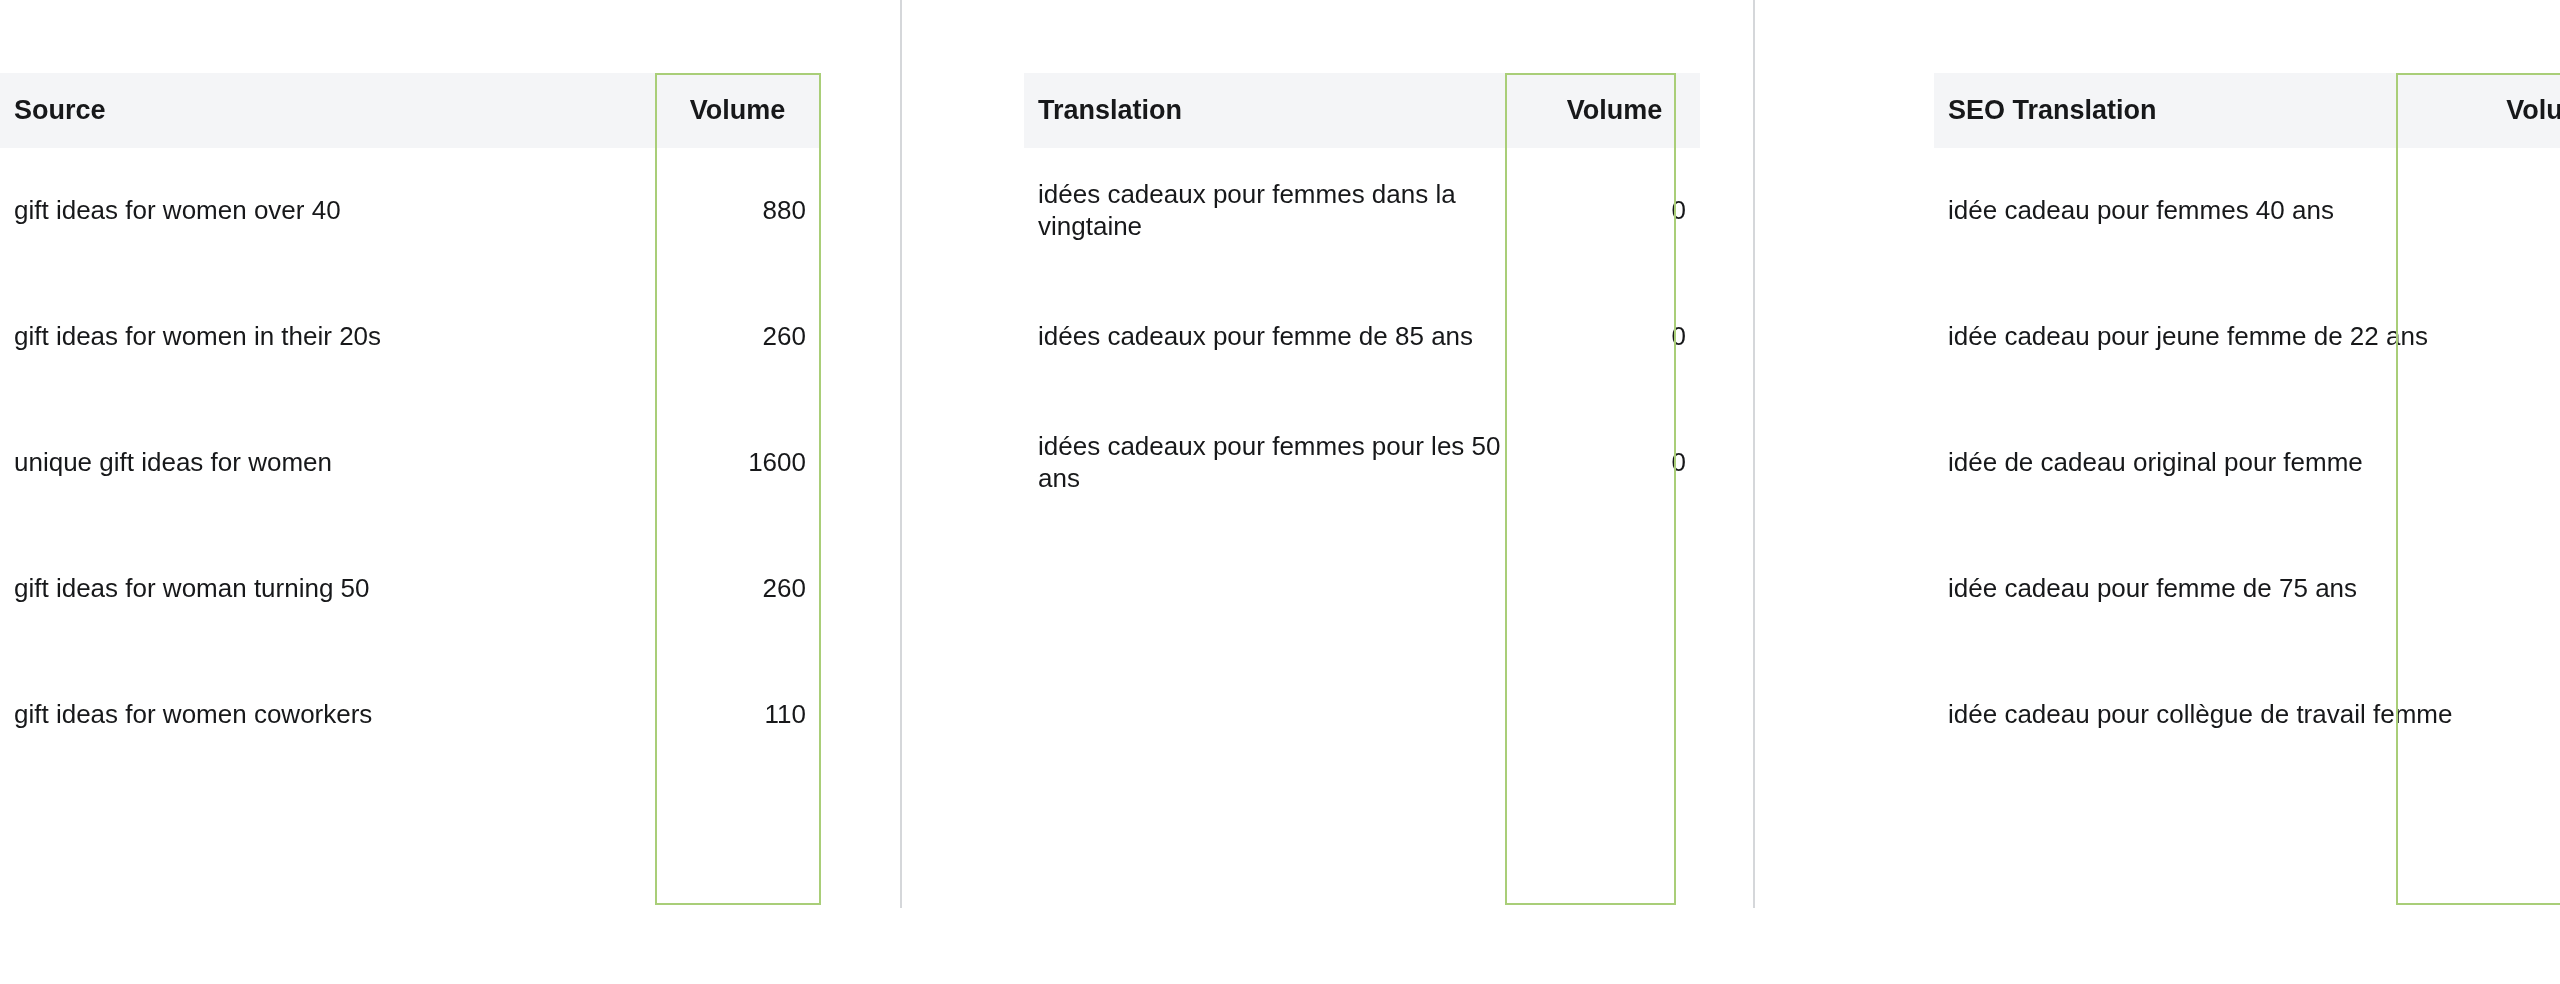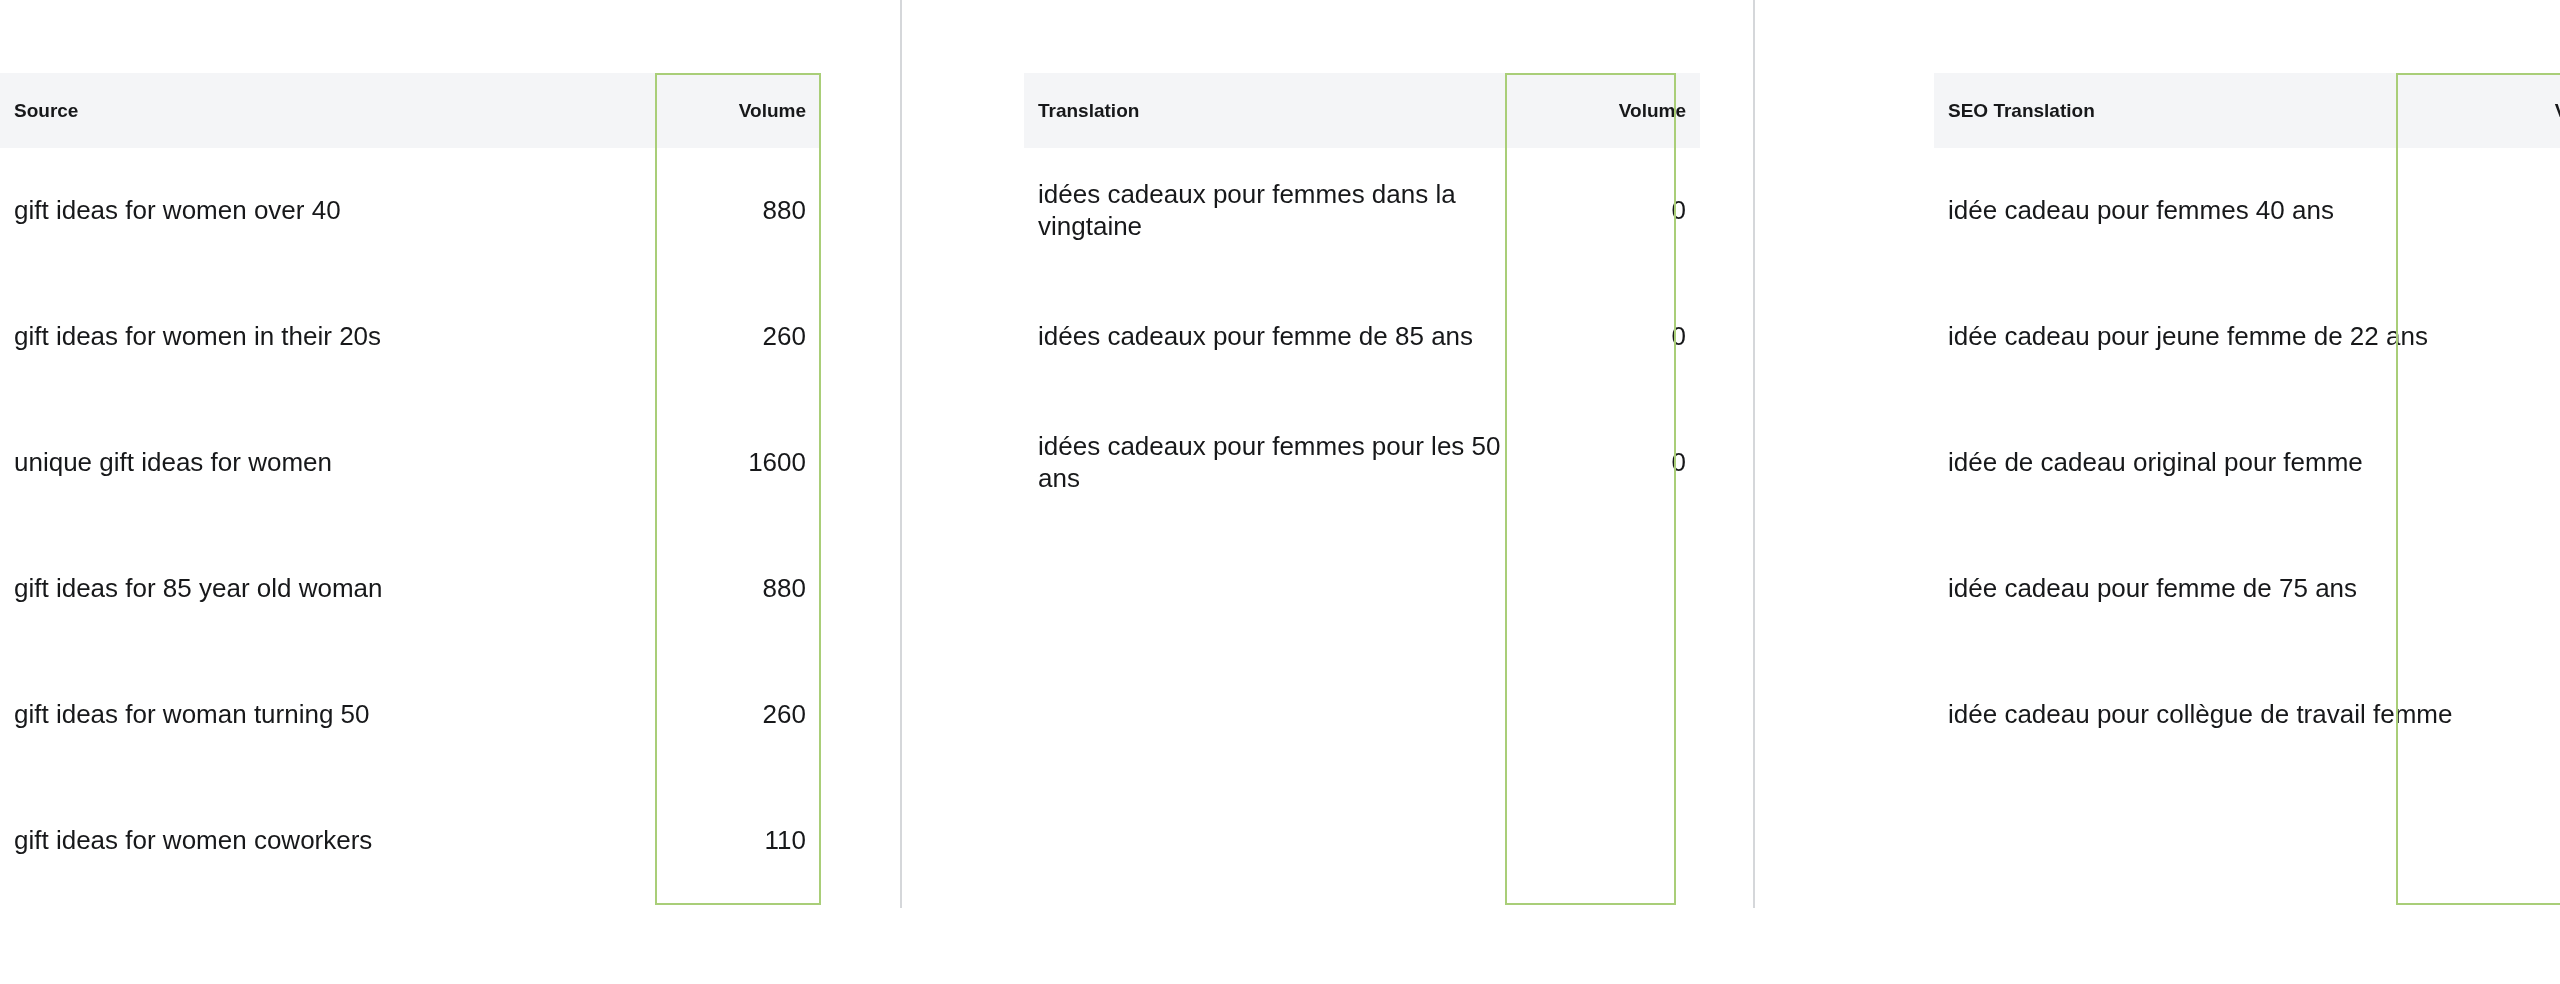--- a/index.html
+++ b/index.html
@@ -42,28 +42,28 @@
   table.kw-table {
     width: 100%;
     border-collapse: collapse;
     table-layout: fixed;
   }
 
   
   table.kw-table thead th {
     background: #f4f5f7;
     height: 75px;
-    font-size: 19px;
+    font-size: 27px;
     font-weight: bold;
     color: #17181a;
     vertical-align: middle;
     padding: 0 14px;
   }
   th.col-term   { text-align: left;  }
-  th.col-volume { text-align: right; margin-top: 39px; }
+  th.col-volume { text-align: center; margin-top: 39px; }
 
   
   table.kw-table tbody td {
     height: 126px;
     font-size: 26px;
     font-weight: 400;
     color: #17181a;
     vertical-align: middle;
     line-height: 1.22;
     padding: 0 14px;
@@ -122,24 +122,20 @@
         </tr>
         <tr>
           <td class="col-term">gift ideas for women in their 20s</td>
           <td class="col-volume">260</td>
         </tr>
         <tr>
           <td class="col-term">unique gift ideas for women</td>
           <td class="col-volume">1600</td>
         </tr>
         <tr>
-          <td class="col-term">gift ideas for 85 year old woman</td>
-          <td class="col-volume">880</td>
-        </tr>
-        <tr>
           <td class="col-term">gift ideas for woman turning 50</td>
           <td class="col-volume">260</td>
         </tr>
         <tr>
           <td class="col-term">gift ideas for women coworkers</td>
           <td class="col-volume">110</td>
         </tr>
       </tbody>
     </table>
   </div>

